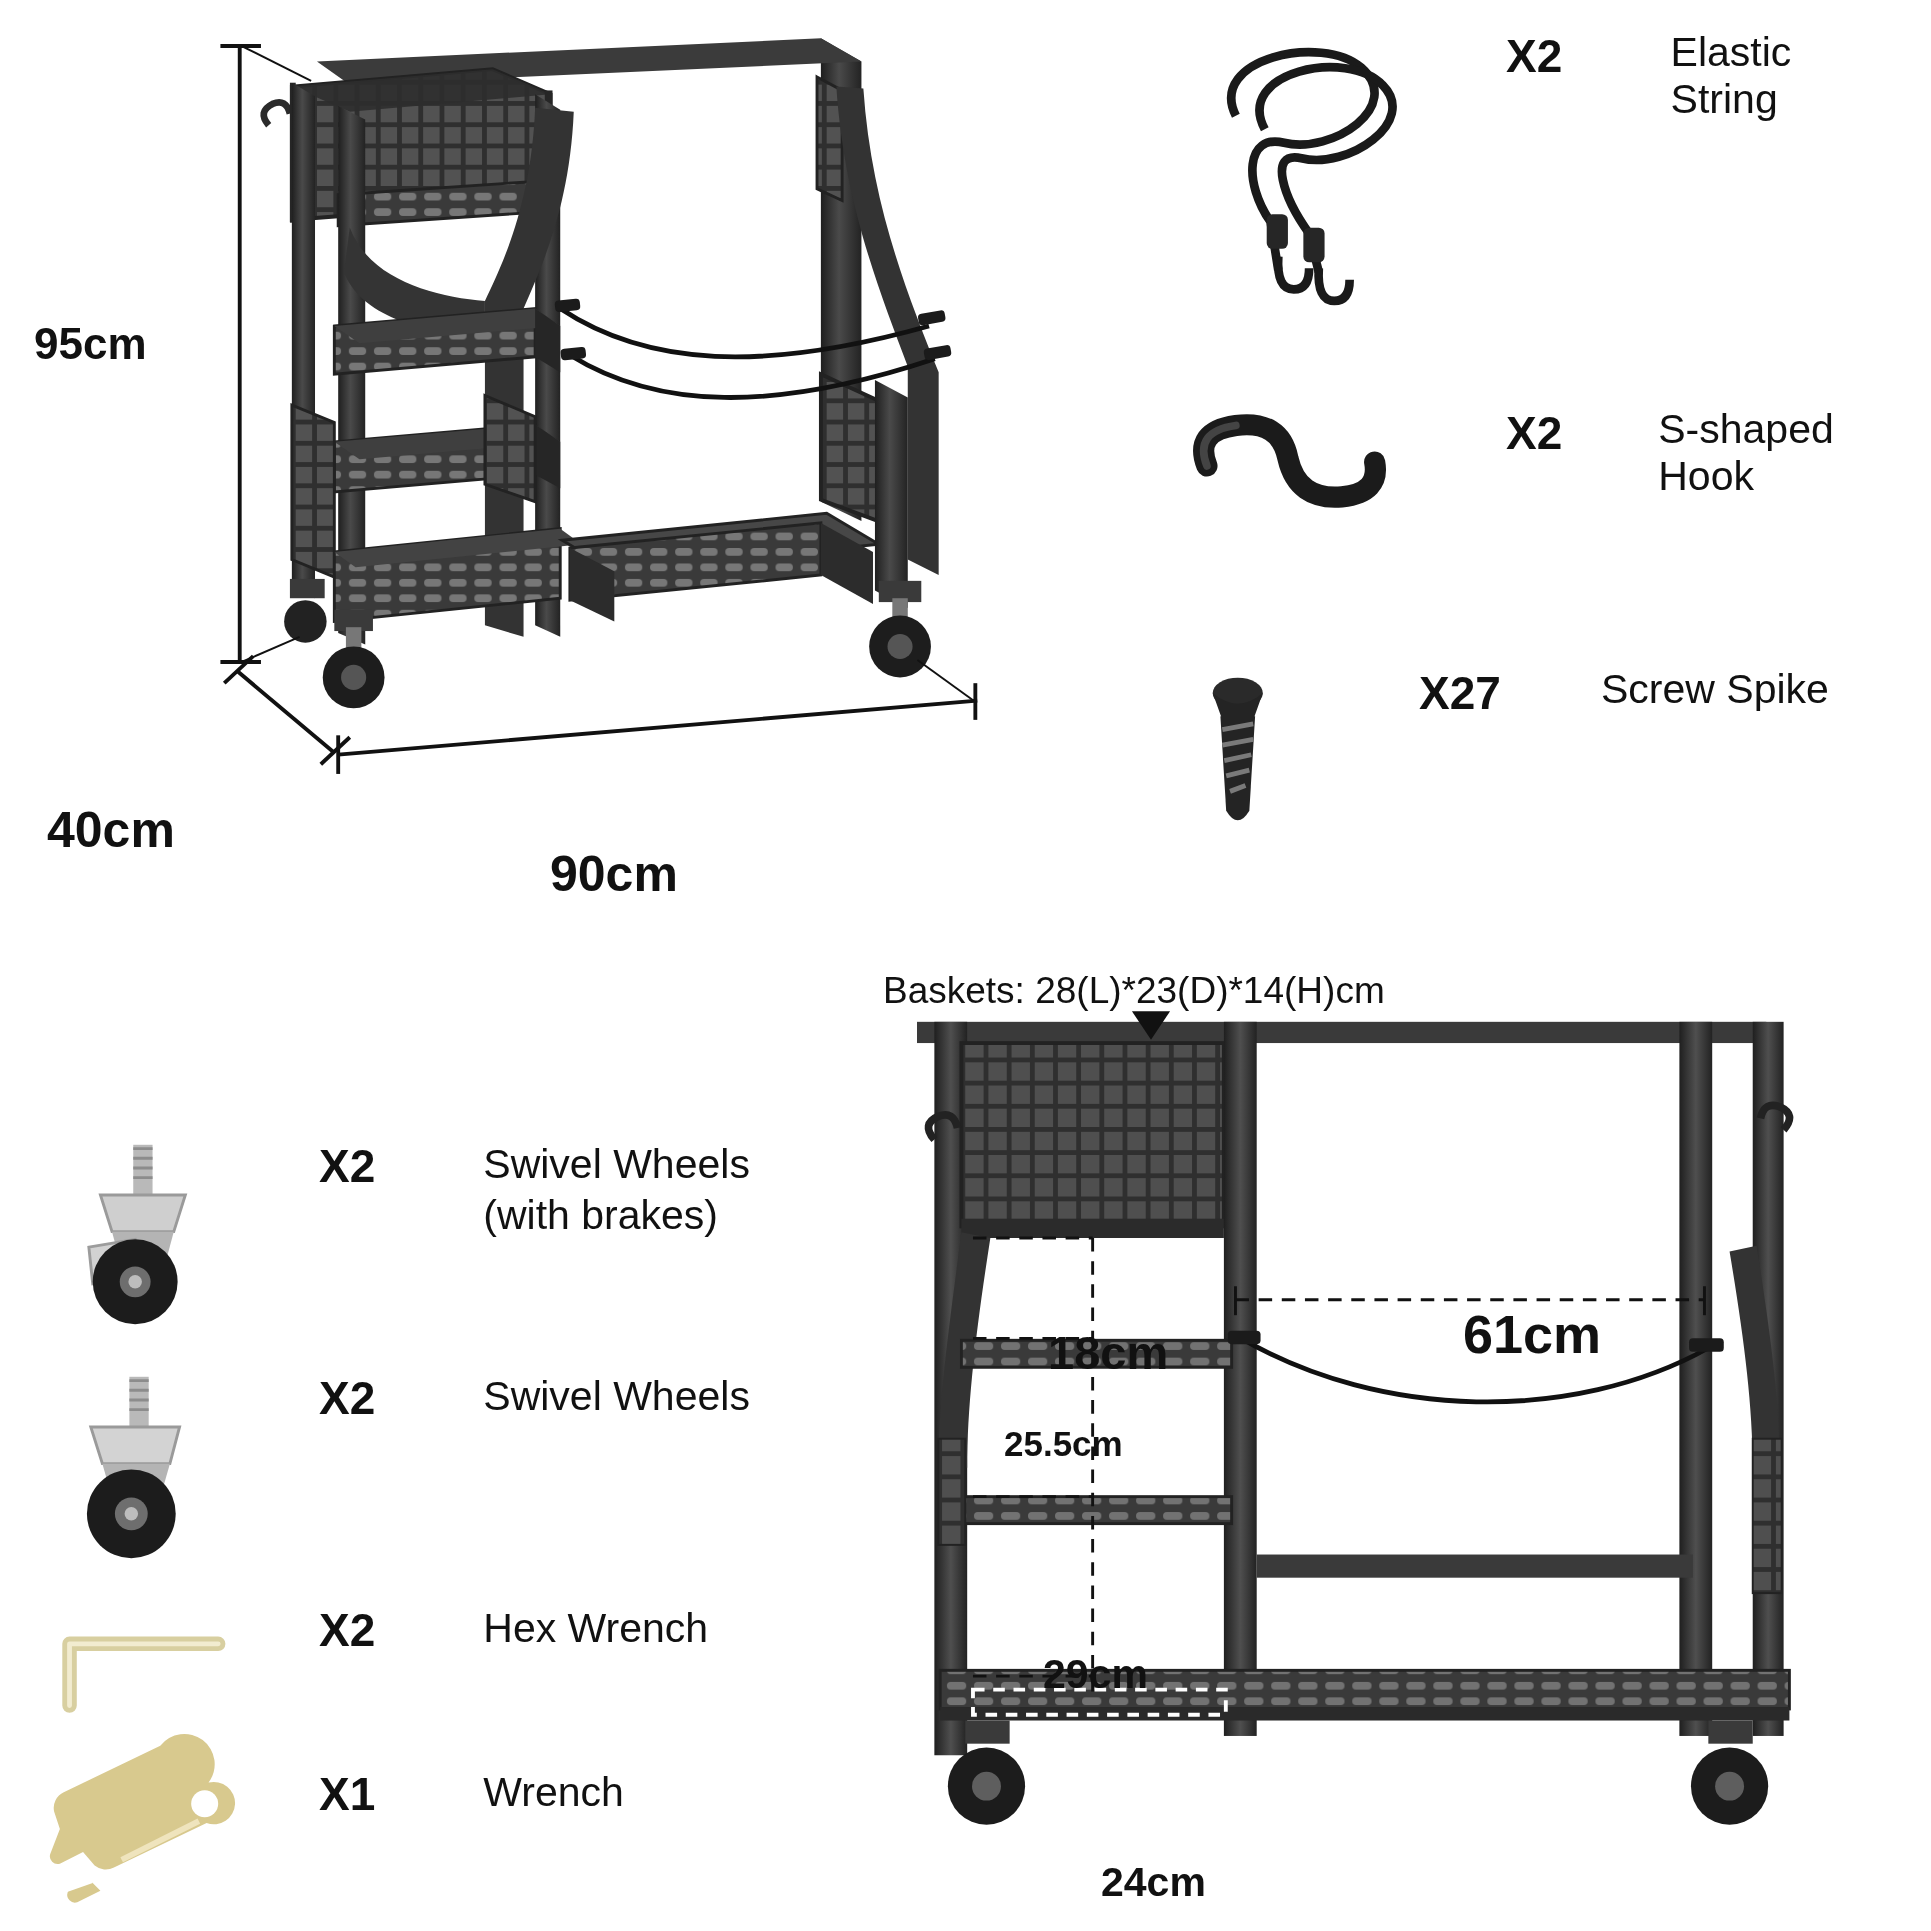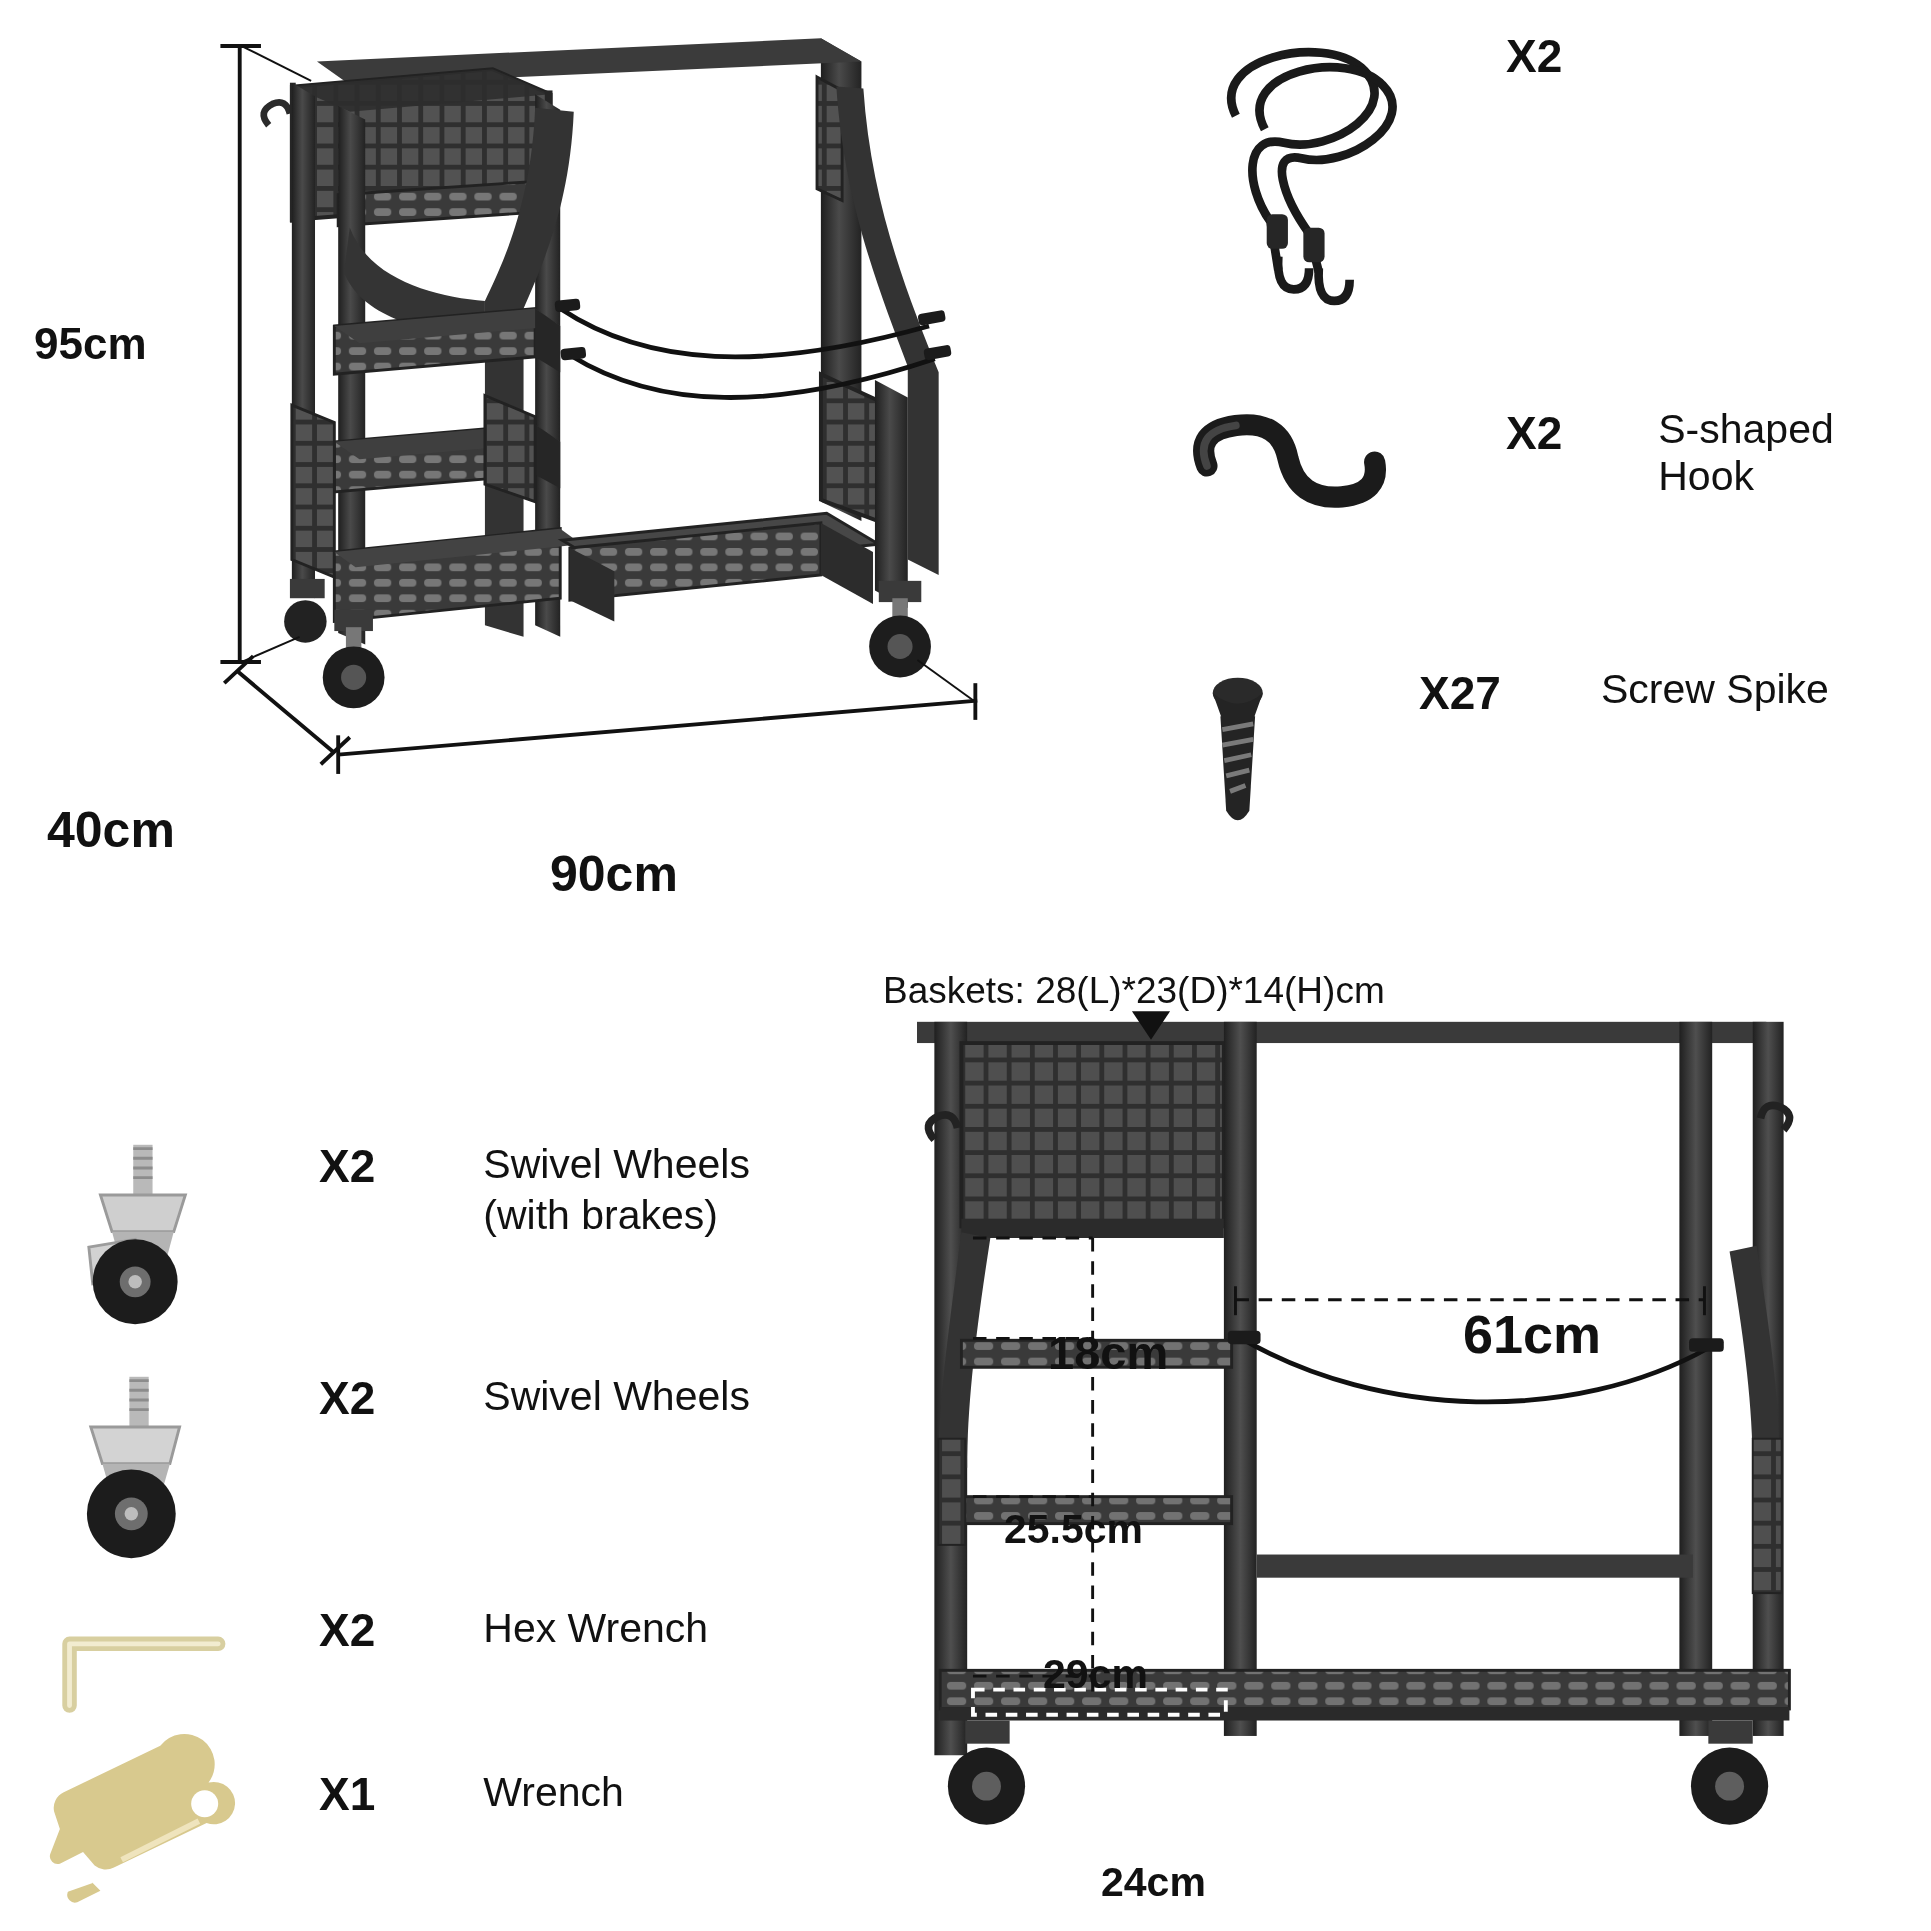--- a/index.html
+++ b/index.html
@@ -154,20 +154,21 @@
   <div class="part-row" style="left:1178px;top:29px;width:714px;height:270px;">
     <svg width="270" height="270" viewBox="0 0 280 280">
       <path d="M60 90 C 30 30, 150 5, 190 40 C 235 80, 160 130, 110 118 C 70 108, 68 160, 96 200 L104 250" stroke="#1a1a1a" stroke-width="9" fill="none"></path>
       <path d="M90 104 C 58 44, 176 20, 212 58 C 250 96, 176 146, 128 134 C 92 126, 110 176, 136 212 L146 252" stroke="#1a1a1a" stroke-width="9" fill="none"></path>
       <rect x="92" y="192" width="22" height="36" rx="6" fill="#262626"></rect>
       <rect x="130" y="206" width="22" height="36" rx="6" fill="#262626"></rect>
       <path d="M104 236 q-2 34 16 34 q16 0 16 -22" stroke="#1a1a1a" stroke-width="9" fill="none"></path>
       <path d="M146 248 q-2 34 16 34 q16 0 16 -22" stroke="#1a1a1a" stroke-width="9" fill="none"></path>
     </svg>
     <div class="part-qty" style="margin-left:58px;width:126px;">X2</div>
+    <div class="part-label" style="margin-left:48px;">Elastic String</div>
   </div>
 
   <div class="part-row" style="left:1178px;top:406px;width:714px;height:174px;">
     <svg width="241" height="145" viewBox="0 0 250 150">
       <path d="M30 62 q-14 -36 30 -42 q46 -6 54 34 q10 44 56 40 q40 -4 34 -36" stroke="#1b1b1b" stroke-width="22" fill="none" stroke-linecap="round"></path>
       <path d="M30 62 q-14 -36 30 -42" stroke="#444" stroke-width="8" fill="none" stroke-linecap="round"></path>
     </svg>
     <div class="part-qty" style="margin-left:87px;width:126px;">X2</div>
     <div class="part-label" style="margin-left:48px;">S-shaped Hook</div>
   </div>
@@ -315,19 +316,19 @@
     </svg>
   </div>
 
   <div class="abs" style="left:1130px;top:1009px;">
     <svg width="42" height="33" viewBox="0 0 44 34">
         <path d="M2 2 L42 2 L22 32 Z" fill="#111"></path>
       </svg>
   </div>
 
   <div class="abs dimtext" style="left:1048px;top:1325px;font-size:47px;">18cm</div>
-  <div class="abs dimtext" style="left:1004px;top:1506px;font-size:41px;">25.5cm</div>
+  <div class="abs dimtext" style="left:1004px;top:1424px;font-size:35px;">25.5cm</div>
   <div class="abs dimtext" style="left:1043px;top:1651px;font-size:41px;">29cm</div>
   <div class="abs dimtext" style="left:1463px;top:1303px;font-size:54px;">61cm</div>
   <div class="abs dimtext" style="left:1101px;top:1859px;font-size:41px;">24cm</div>
 
 </div>
 
 
 </body></html>

